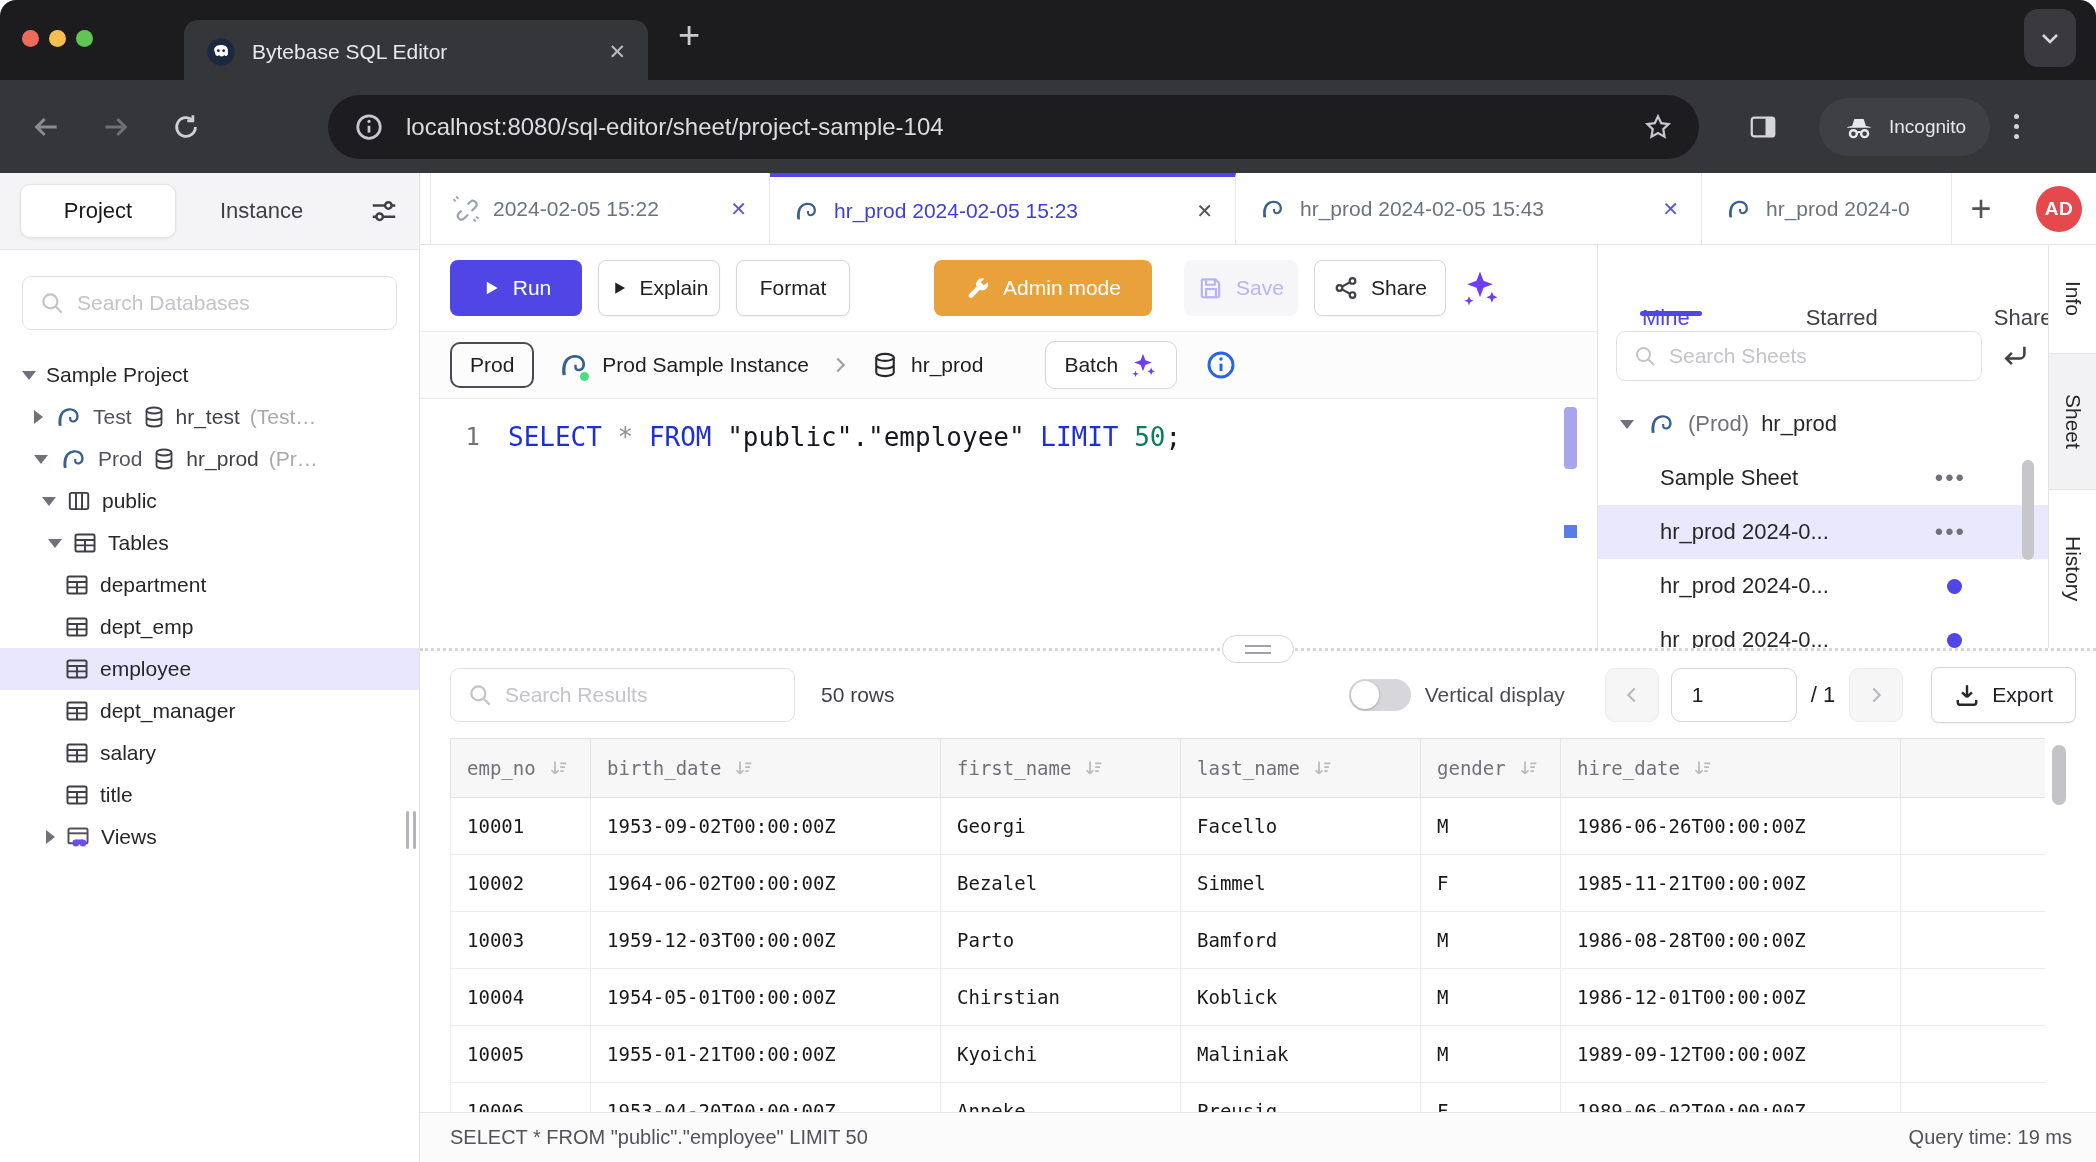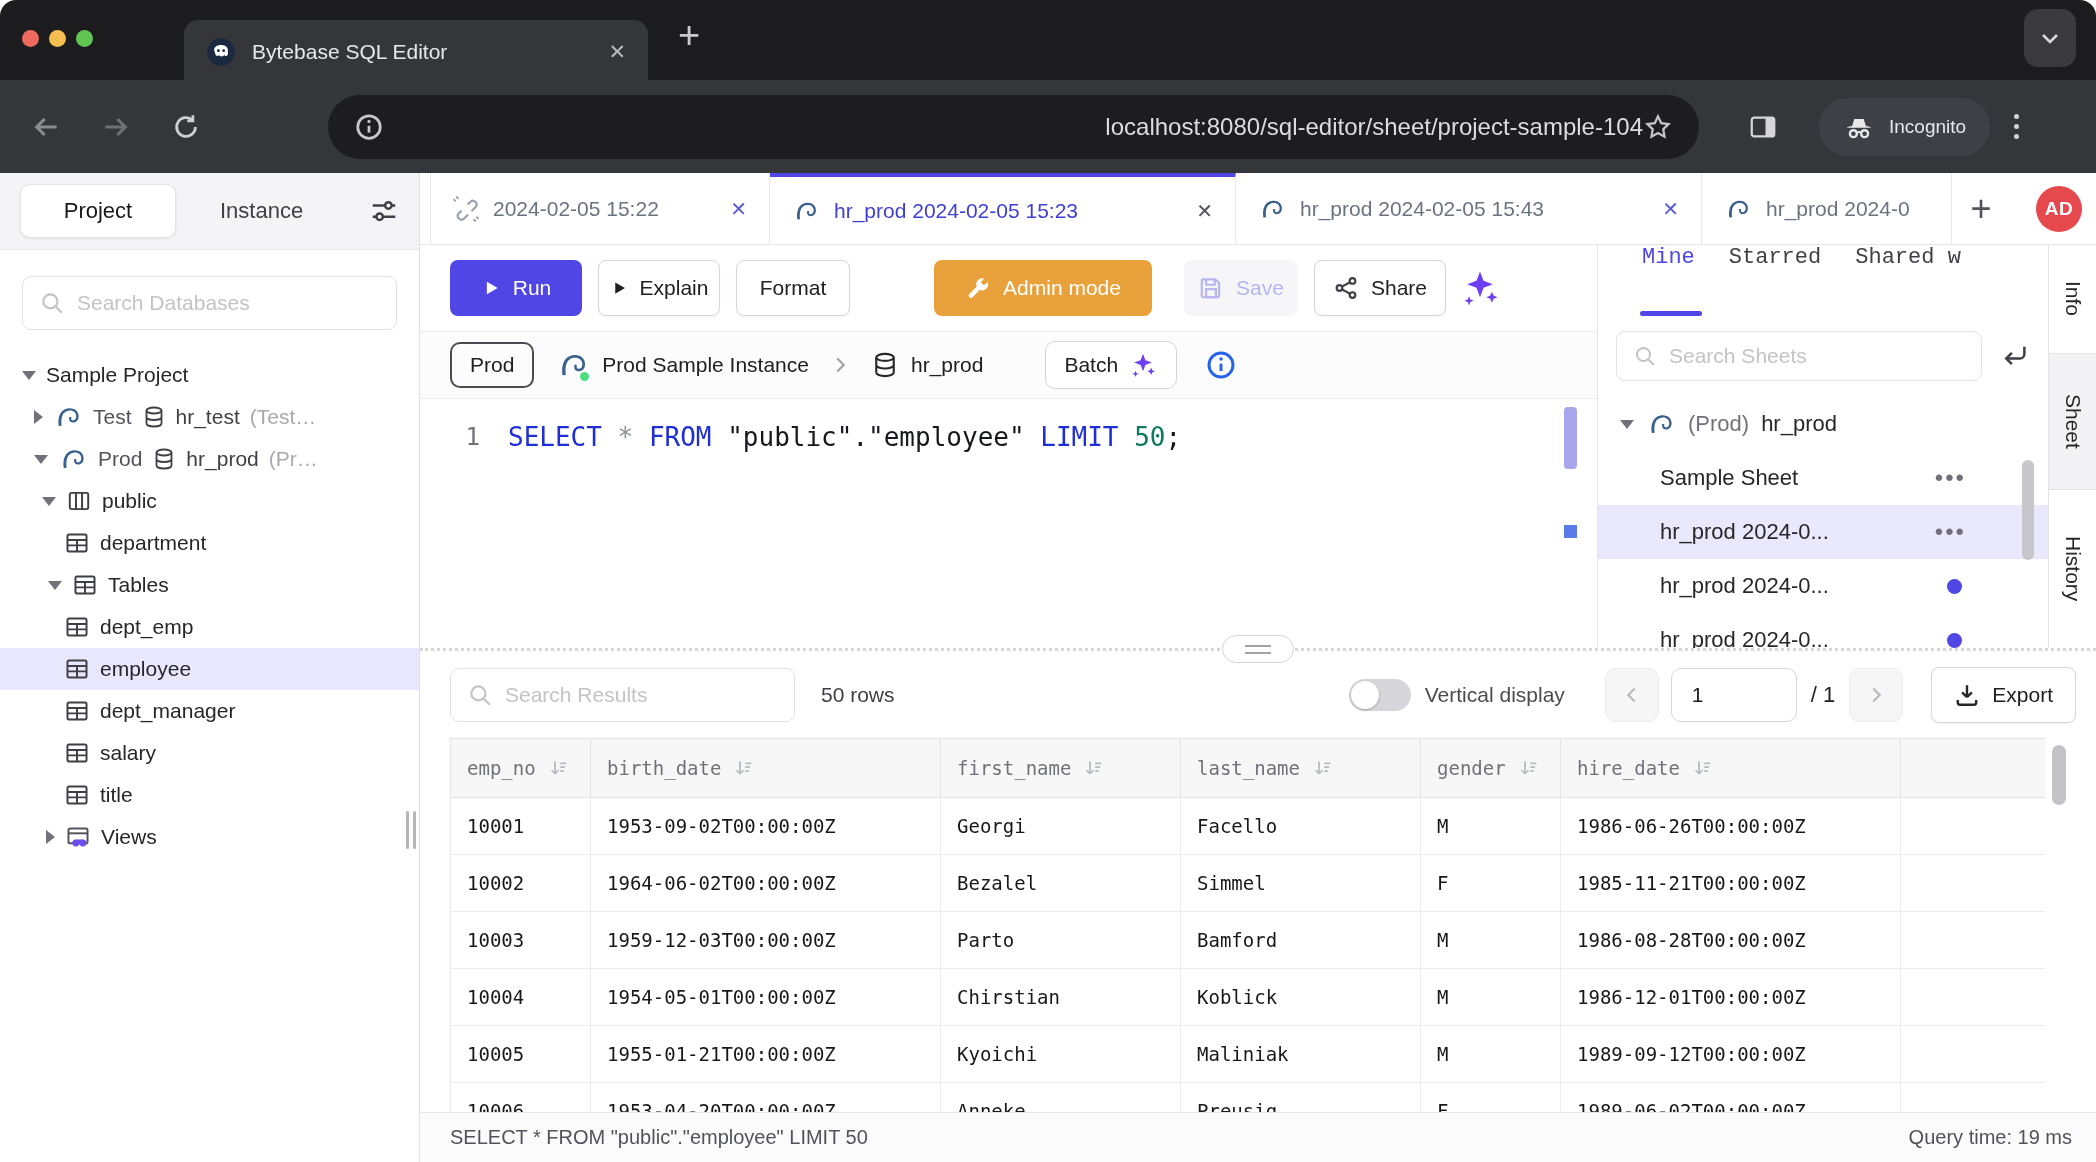--- a/index.html
+++ b/index.html
@@ -15,21 +15,21 @@
   .tl-red{background:#ee6a5f;} .tl-yellow{background:#f4bf50;} .tl-green{background:#61c554;}
   .mac-tab { position:absolute; left:184px; top:20px; width:464px; height:64px; background:#35363a; border-radius:14px 14px 0 0; display:flex; align-items:center; padding:0 22px; gap:16px; }
   .mac-tab .title { color:#e8e8ea; font-size:21px; flex:1; white-space:nowrap; overflow:hidden; }
   .tab-close { color:#b9b9bd; font-size:21px; }
   .newtab-btn { position:absolute; left:678px; top:14px; color:#c9c9cd; font-size:38px; font-weight:300; }
   .win-chevron { position:absolute; right:20px; top:9px; width:52px; height:58px; border-radius:14px; background:#3a3a3e; display:flex; align-items:center; justify-content:center; }
 
   .addressbar { height:93px; background:#35363a; display:flex; align-items:center; padding:0 36px 0 28px; }
   .nav-ico { width:36px; height:36px; display:flex; align-items:center; justify-content:center; }
   .nav-ico + .nav-ico { margin-left:34px; }
-  .url-pill { margin-left:124px; width:1371px; height:64px; border-radius:32px; background:#1d1d20; display:flex; align-items:center; padding:0 26px;text-align:right; }
+  .url-pill { margin-left:124px; width:1371px; height:64px; border-radius:32px; background:#1d1d20; display:flex; align-items:center; padding:0 26px; }
   .url-text { color:#dcdce0; font-size:24px; margin-left:22px; flex:1; white-space:nowrap; overflow:hidden; }
   .sidepanel-ico { margin-left:46px; }
   .incog-pill { margin-left:38px; height:58px; border-radius:29px; background:#3f4045; display:flex; align-items:center; gap:14px; padding:0 24px; }
   .incog-pill span { color:#e7e7ea; font-size:19px; }
   .kebab { margin-left:24px; display:flex; flex-direction:column; gap:5px; }
   .kebab i { width:5px; height:5px; border-radius:50%; background:#d3d3d7; }
 
   
   .app { display:flex; height:989px; }
 
@@ -86,21 +86,21 @@
 
   .ed-sql { flex:1; position:relative; background:#fff; }
   .sql-line { display:flex; margin-top:16px; font-size:26px; line-height:44px; }
   .gutter { width:88px; text-align:right; padding-right:28px; color:#71717a; font-size:24px; }
   .kw{color:#1f2fd6;} .op{color:#8a8f98;} .idf{color:#16181d;} .num{color:#0f7b5f;} .pl{color:#16181d;}
   .ed-thumb { position:absolute; right:20px; top:8px; width:13px; height:62px; background:#a9a5ec; border-radius:4px; }
   .ed-mark { position:absolute; right:20px; top:126px; width:13px; height:13px; background:#5b7be8; }
 
   
   .sheet-panel { width:451px; border-left:1px solid #e4e4e7; position:relative; overflow:hidden; }
-  .sp-tabs { height:86px; display:flex; align-items:flex-start; padding-left:44px; gap:34px; position:relative; white-space:nowrap;font-family:Liberation Mono, monospace; }
+  .sp-tabs { height:86px; display:flex; align-items:flex-end; padding-left:44px; gap:116px; position:relative; white-space:nowrap; }
   .sp-tab { font-size:22px; color:#3f3f46; }
   .sp-tab.active { color:#4f46e5; font-weight:500; }
   .sp-underline { position:absolute; left:42px; top:66px; width:62px; height:5px; background:#4f46e5; border-radius:3px; }
   .sp-search { display:flex; align-items:center; padding:0 18px; gap:18px; }
   .sp-search .searchbox { flex:1; height:50px; }
   .sp-list { position:absolute; top:152px; left:0; right:0; bottom:0; overflow:hidden; }
   .sp-row { height:54px; display:flex; align-items:center; font-size:22px; color:#27272a; }
   .sp-row.group { padding-left:22px; gap:12px; }
   .sp-row.item { padding-left:62px; }
   .sp-row.selected { background:#e9e8fd; }
@@ -377,32 +377,32 @@
           <span class="t-db">hr_prod</span>
           <span class="t-suffix">(Pr…</span>
         </div>
         <div class="trow" style="padding-left:42px">
           <span class="car-d"></span>
           <svg class="ic" width="26" height="26" style="color:#3f3f46">
               <use href="#i-schema"></use>
             </svg>
           <span>public</span>
         </div>
-        <div class="trow" style="padding-left:64px">
-          <svg class="ic" width="26" height="26" style="color:#3f3f46">
-              <use href="#i-table"></use>
-            </svg>
-          <span>department</span>
-        </div>
         <div class="trow" style="padding-left:48px">
           <span class="car-d"></span>
           <svg class="ic" width="26" height="26" style="color:#3f3f46">
               <use href="#i-table"></use>
             </svg>
           <span>Tables</span>
+        </div>
+        <div class="trow" style="padding-left:64px">
+          <svg class="ic" width="26" height="26" style="color:#3f3f46">
+              <use href="#i-table"></use>
+            </svg>
+          <span>department</span>
         </div>
         <div class="trow" style="padding-left:64px">
           <svg class="ic" width="26" height="26" style="color:#3f3f46">
               <use href="#i-table"></use>
             </svg>
           <span>dept_emp</span>
         </div>
         <div class="trow sel" style="padding-left:64px">
           <svg class="ic" width="26" height="26" style="color:#3f3f46">
               <use href="#i-table"></use>

